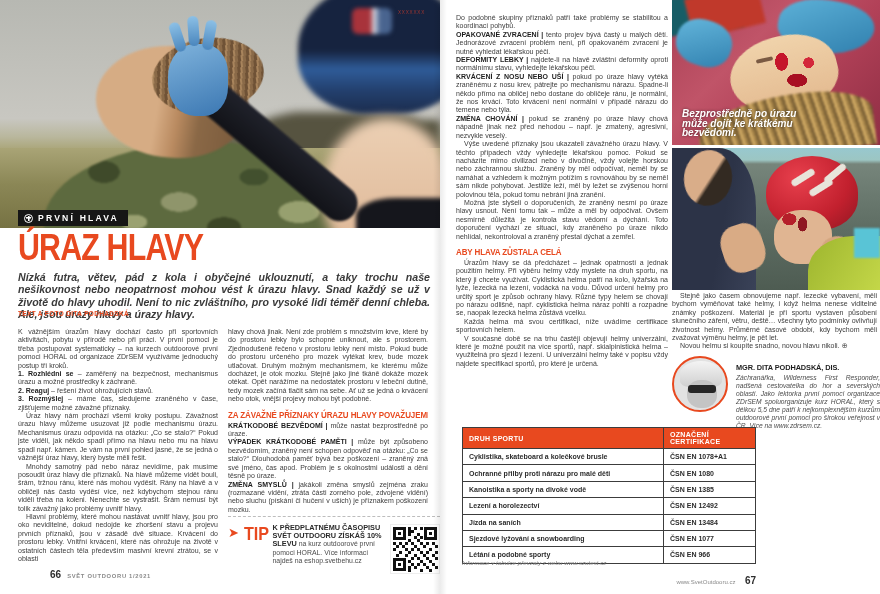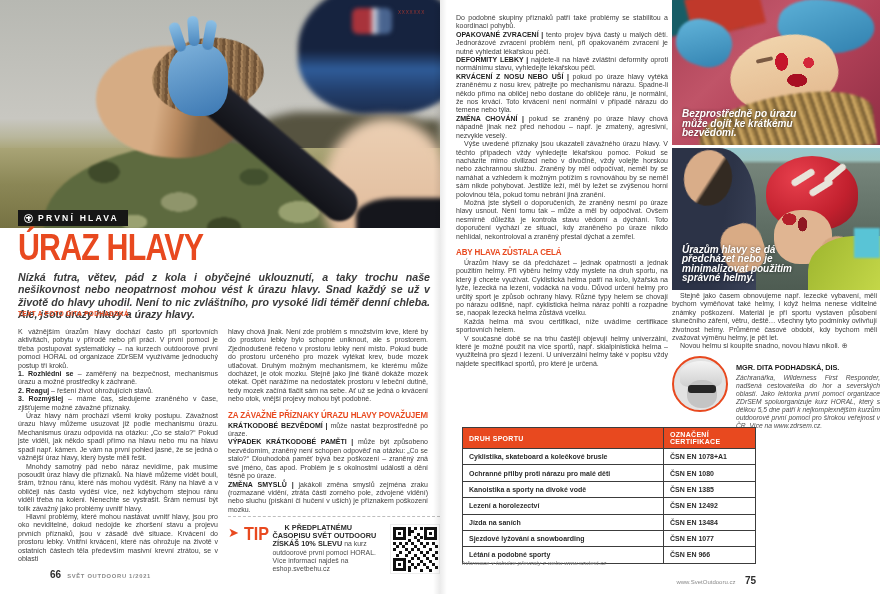--- a/index.html
+++ b/index.html
@@ -75,21 +75,21 @@
   .colL1{position:absolute; left:18px; top:328px; width:200px; height:236px; overflow:hidden;}
   .colL2{position:absolute; left:228px; top:328px; width:200px; height:186px; overflow:hidden;}
   .colR1{position:absolute; left:16px; top:14px; width:212px; height:406px; overflow:hidden;}
 
   
   .tip{position:absolute; left:228px; top:516px; width:212px; border-top:1px dashed #bdbdbd; padding-top:7px;
     display:flex; align-items:flex-start; gap:5px;}
   .tip-arrow{color:var(--accent); font-size:13px; line-height:18px;}
   .tip-label{color:var(--accent); font-weight:bold; font-size:19px; line-height:19px; transform:scaleX(.85); transform-origin:left top;}
   .tip-text{flex:1; font-size:6.9px; line-height:8.2px; color:#4a4a4a; text-align:left; margin-left:-6px;}
-  .tip-text b{color:#2a2a2a; font-size:7.3px;margin-left:12px;}
+  .tip-text b{color:#2a2a2a; font-size:7.3px;}
   .qr{position:relative; width:50px; height:50px; background:#fff; border:1px solid #eee; flex:0 0 auto;}
   .qr-mods{position:absolute; left:2px; top:2px; width:3px; height:3px; background:#111; box-shadow:
     15px 0 #111,21px 0 #111,27px 0 #111,15px 3px #111,18px 3px #111,24px 6px #111,15px 6px #111,21px 9px #111,27px 9px #111,
     15px 12px #111,24px 12px #111,0 15px #111,6px 15px #111,12px 15px #111,18px 15px #111,27px 15px #111,33px 15px #111,
     39px 15px #111,3px 18px #111,9px 18px #111,21px 18px #111,30px 18px #111,42px 18px #111,0 21px #111,12px 21px #111,
     18px 21px #111,24px 21px #111,36px 21px #111,6px 24px #111,15px 24px #111,27px 24px #111,33px 24px #111,42px 24px #111,
     3px 27px #111,12px 27px #111,21px 27px #111,30px 27px #111,39px 27px #111,18px 30px #111,24px 30px #111,33px 30px #111,
     42px 30px #111,15px 33px #111,27px 33px #111,36px 33px #111,18px 36px #111,24px 36px #111,30px 36px #111,39px 36px #111,
     15px 39px #111,21px 39px #111,33px 39px #111,42px 39px #111,15px 42px #111,27px 42px #111,36px 42px #111;}
   .qr-finder{position:absolute; width:13px; height:13px; border:3px solid #111; background:#fff;}
@@ -286,21 +286,20 @@
       <div class="p2-helmet"></div>
       <span class="p2-vent v1"></span>
       <span class="p2-vent v2"></span>
       <span class="p2-vent v3"></span>
       <div class="p2-face"></div>
       <div class="p2-blood"></div>
       <div class="p2-hand-l"></div>
       <div class="p2-hand-r"></div>
       <div class="p2-jacket"></div>
       <div class="p2-cyan"></div>
-      <div class="caption">Úrazům hlavy se dá předcházet nebo je minimalizovat použitím správné helmy.</div>
     </div>
 
     <div class="closing">
       <p class="body ind">Stejně jako časem obnovujeme např. lezecké vybavení, měli bychom vyměňovat také helmy, i když helma nenese viditelné známky poškození. Materiál je při sportu vystaven působení slunečního záření, větru, deště… všechny tyto podmínky ovlivňují životnost helmy. Průměrné časové období, kdy bychom měli zvažovat výměnu helmy, je pět let.</p>
       <p class="body ind"><span>Novou helmu si koupíte snadno, novou hlavu nikoli.</span> <span class="endmark">⊕</span></p>
     </div>
 
     <div class="author">
       <div class="avatar">
         <div class="av-helmet"></div>
@@ -348,18 +347,18 @@
         <tr>
             <td>Létání a podobné sporty</td>
             <td class="c2">ČSN EN 966</td>
           </tr>
       </tbody>
     </table>
     <div class="table-note">Informace v tabulce převzaty z webu www.szutest.cz</div>
 
     <div class="footerR">
       <span class="pgsite">www.SvetOutdooru.cz</span>
-      <span class="pgnum">75</span>
+      <span class="pgnum">67</span>
     </div>
   </div>
 
   <div class="gutter"></div>
 </div>
 
 </body></html>

